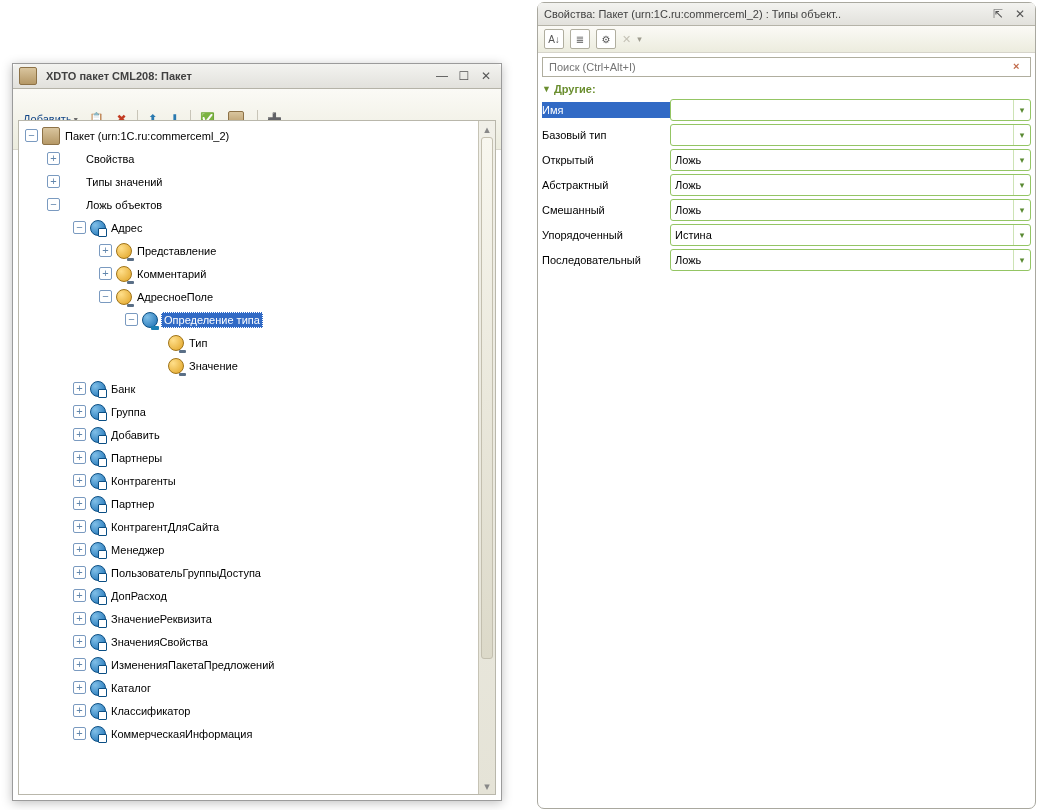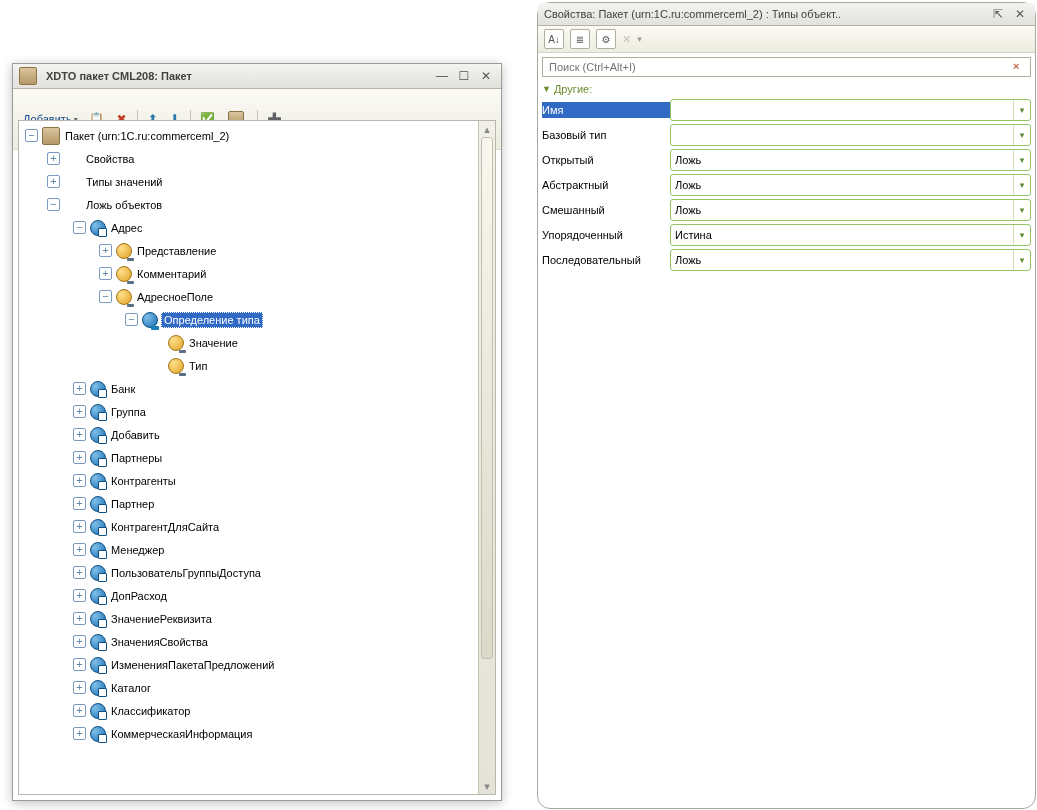--- a/index.html
+++ b/index.html
@@ -30,30 +30,30 @@
   .ic{width:16px;height:16px;display:inline-block;margin-right:3px;vertical-align:middle}
   .ic-pkg{background:linear-gradient(#d9c59e,#b59866);border-radius:2px;border:1px solid #8d7247}
   .ic-objtype,.ic-typedef{width:14px;height:14px}
   .ic-objtype{background:radial-gradient(circle at 30% 30%,#7fbfe8,#186db2);border-radius:50%;border:1px solid #0b4f84;position:relative}
   .ic-objtype::after{content:'';position:absolute;right:-2px;bottom:-2px;width:7px;height:7px;background:#fff;border:1px solid #0b4f84;border-radius:1px}
   .ic-prop{width:14px;height:14px;background:radial-gradient(circle at 30% 30%,#ffdf8a,#e0a325);border-radius:50%;border:1px solid #a07316;position:relative}
   .ic-prop::after{content:'';position:absolute;right:-3px;bottom:-3px;width:7px;height:3px;background:#5a6f87;border-radius:1px}
   .ic-typedef{background:radial-gradient(circle at 30% 30%,#7fbfe8,#186db2);border-radius:50%;border:1px solid #0b4f84;position:relative}
   .ic-typedef::after{content:'';position:absolute;right:-2px;bottom:-3px;width:8px;height:4px;background:#1b7fb4;border-radius:1px}
   
-  .win-props{position:absolute;left:537px;top:2px;width:497px;height:805px;border:1px solid #a9a89f;background:#fff;border-radius:13px}
+  .win-props{position:absolute;left:537px;top:2px;width:497px;height:805px;border:1px solid #a9a89f;background:#fff;border-radius:7px}
   .win-props .titlebar{height:22px}
   .ptoolbar{height:26px;display:flex;align-items:center;gap:6px;padding:0 6px;border-bottom:1px solid #d6d4ca;background:linear-gradient(#fbfaf6,#ececde)}
   .pbtn{width:18px;height:18px;border:1px solid #b0ae9f;border-radius:2px;background:#fff;display:inline-flex;align-items:center;justify-content:center;font-size:10px;color:#555;cursor:pointer}
   .search{margin:4px 4px 0 4px;position:relative}
   .search input{width:100%;box-sizing:border-box;height:20px;padding:0 22px 0 6px;border:1px solid #b0ae9f;font-size:11px;color:#bfbcb0;background:#fff}
   .search .clr{position:absolute;right:4px;top:3px;width:14px;height:14px;color:#c06a4a;cursor:pointer;font-weight:bold}
   .sect{display:flex;align-items:center;gap:3px;padding:6px 4px 2px 4px}
   .sect .tri{color:#6a8e2f;font-size:9px;cursor:pointer}
-  .sect .sname{color:#6a8e2f;font-weight:normal}
+  .sect .sname{color:#6a8e2f;font-weight:bold}
   .proptbl{padding:0 4px}
   .prow{display:flex;height:25px;align-items:center}
   .pname{width:128px;padding:2px 0}
   .pname.selp{background:#316ac5;color:#fff}
   .pval{flex:1;display:flex;align-items:center;height:20px;border:1px solid #94c564;border-radius:3px;background:#fff}
   .pval input{flex:1;border:none;outline:none;background:transparent;padding:0 4px;font-size:11px;height:18px}
   .pval .valtxt{flex:1;padding:0 4px}
   .pval .dd{width:16px;height:100%;display:flex;align-items:center;justify-content:center;color:#5a8a33;cursor:pointer;border-left:1px solid #cde3b5;font-size:9px}
   
   .gl{font-size:12px;line-height:1}
@@ -162,27 +162,27 @@
       <div class="row">
             <span class="ind" style="width:106px"></span>
             <span class="ex">−</span>
             <span class="ic ic-typedef"></span>
             <span class="lbl sel">Определение типа</span>
           </div>
       <div class="row">
             <span class="ind" style="width:132px"></span>
             <span class="ex blank"></span>
             <span class="ic ic-prop"></span>
-            <span class="lbl">Значение</span>
+            <span class="lbl">Тип</span>
           </div>
       <div class="row">
             <span class="ind" style="width:132px"></span>
             <span class="ex blank"></span>
             <span class="ic ic-prop"></span>
-            <span class="lbl">Тип</span>
+            <span class="lbl">Значение</span>
           </div>
 
       <div class="row">
             <span class="ind" style="width:54px"></span>
             <span class="ex">+</span>
             <span class="ic ic-objtype"></span>
             <span class="lbl">Банк</span>
           </div>
       <div class="row">
             <span class="ind" style="width:54px"></span>

